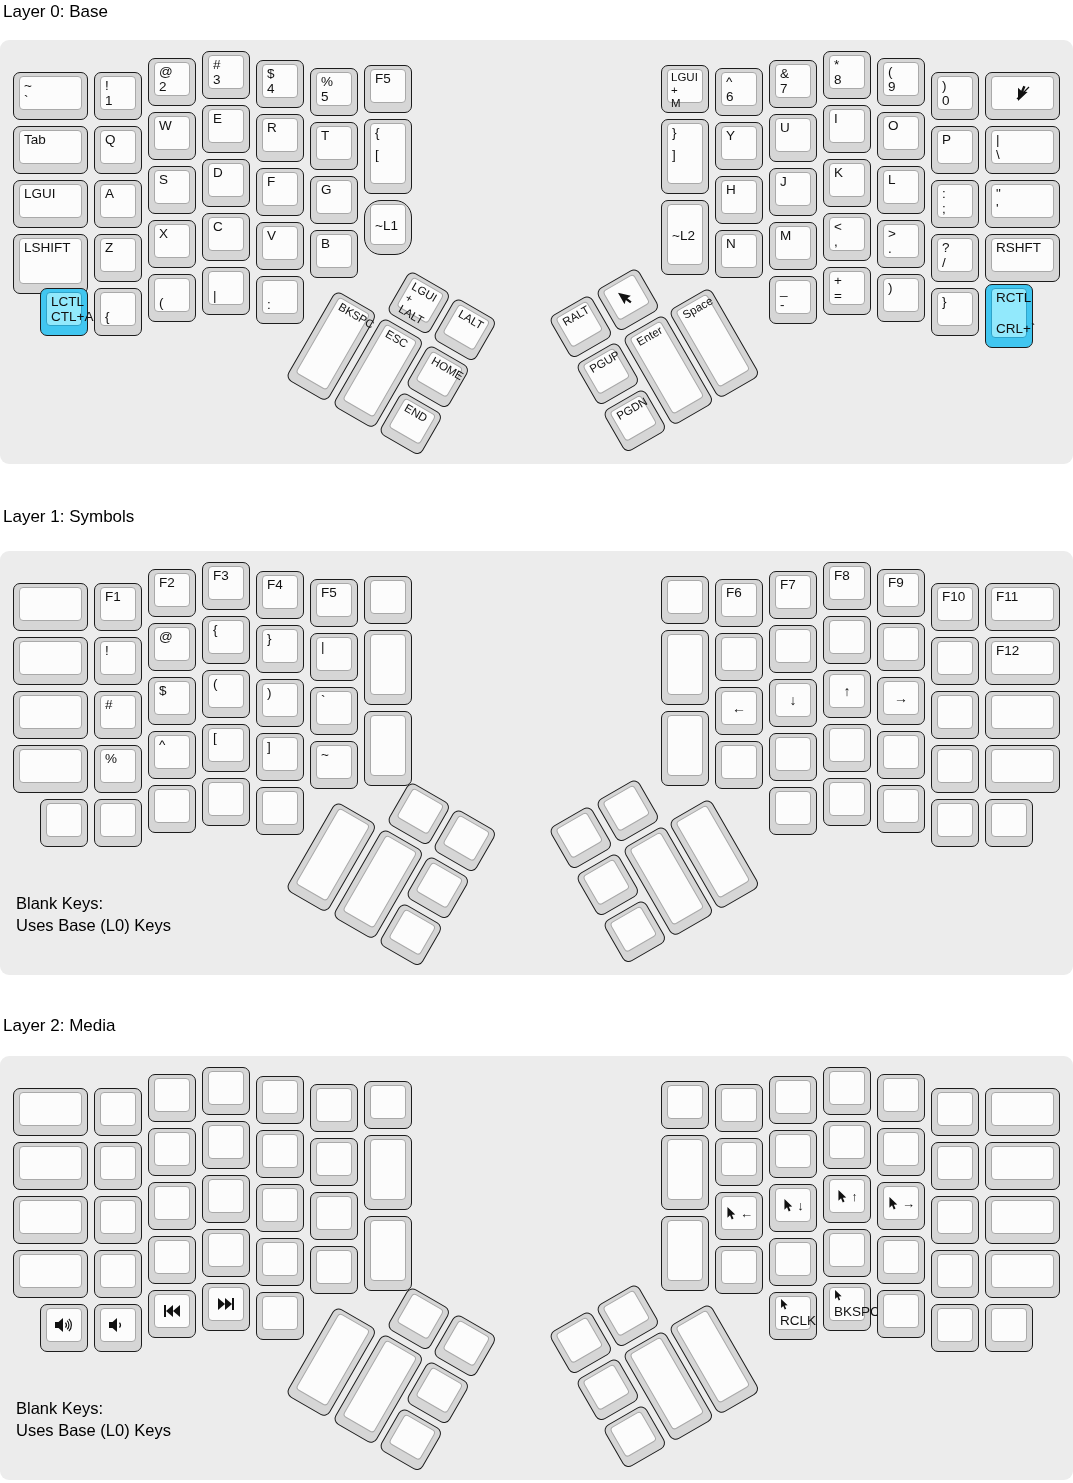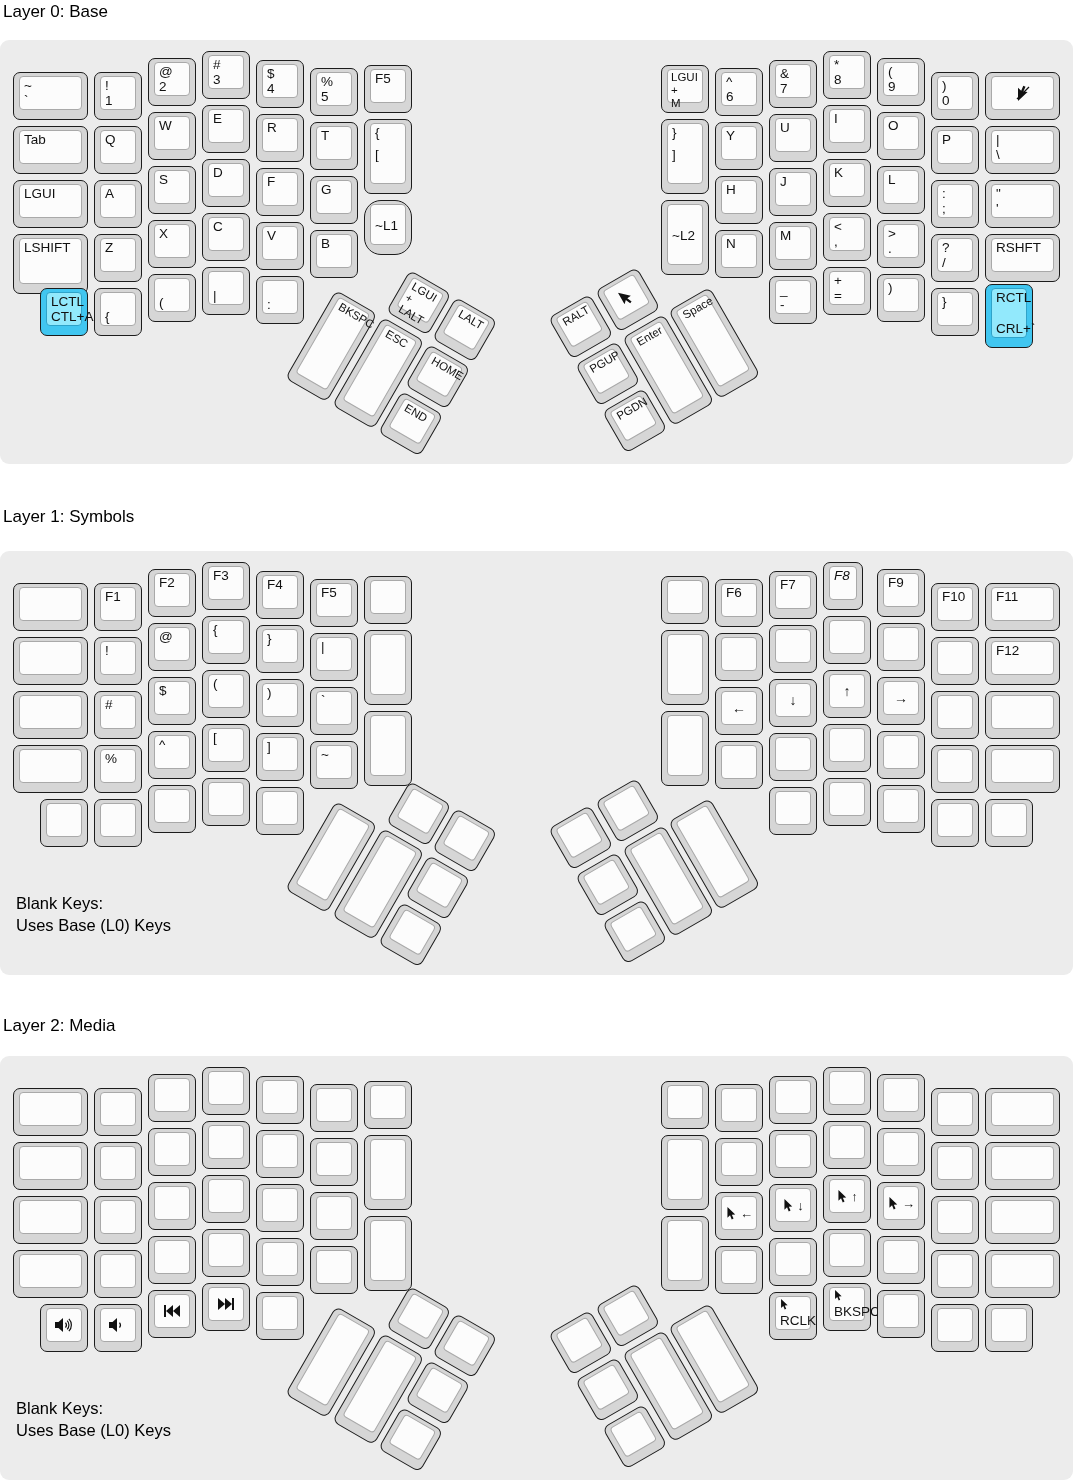--- a/index.html
+++ b/index.html
@@ -665,21 +665,21 @@
         <div class="cap">
           <div class="lc">↓</div>
         </div>
       </div>
       <div class="key" style="left: 769px; top: 182px; width: 48px; height: 48px;">
         <div class="cap"></div>
       </div>
       <div class="key" style="left: 769px; top: 236px; width: 48px; height: 48px;">
         <div class="cap"></div>
       </div>
-      <div class="key" style="left: 823px; top: 11px; width: 40px; height: 48px; font-style: italic;">
+      <div class="key" style="left: 823px; top: 11px; width: 48px; height: 48px;">
         <div class="cap">
           <div class="lt">F8</div>
         </div>
       </div>
       <div class="key" style="left: 823px; top: 65px; width: 48px; height: 48px;">
         <div class="cap"></div>
       </div>
       <div class="key" style="left: 823px; top: 119px; width: 48px; height: 48px;">
         <div class="cap">
           <div class="lc">↑</div>

